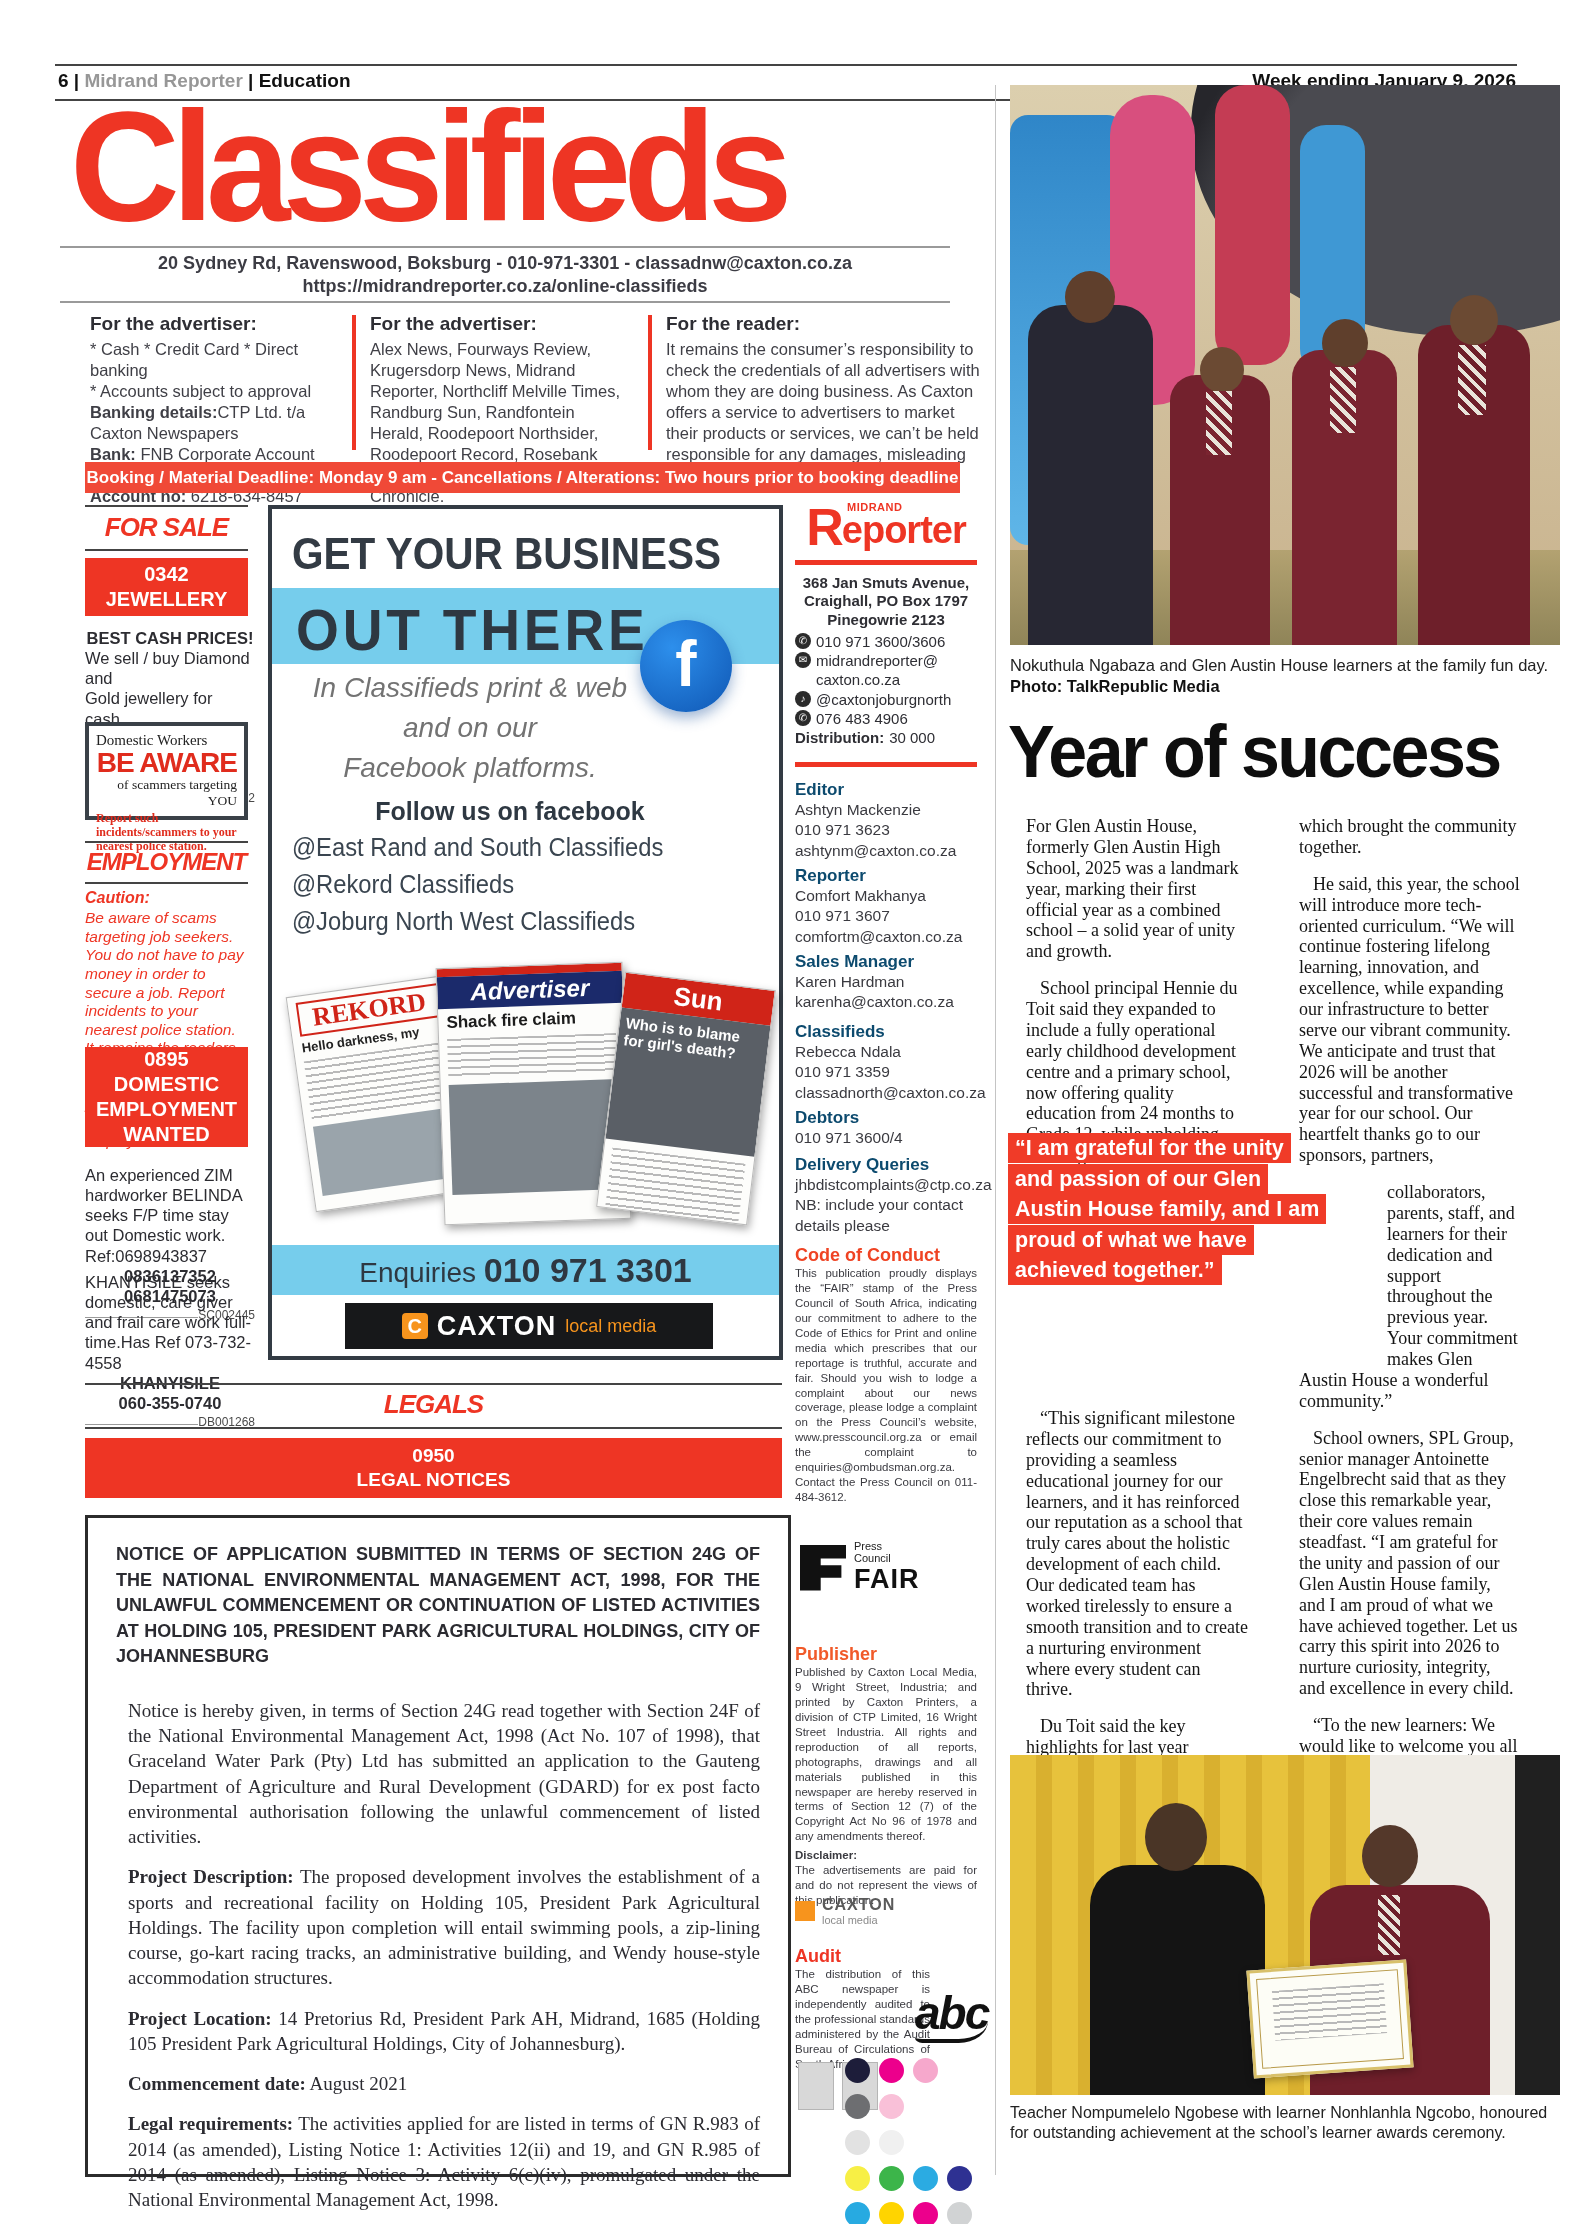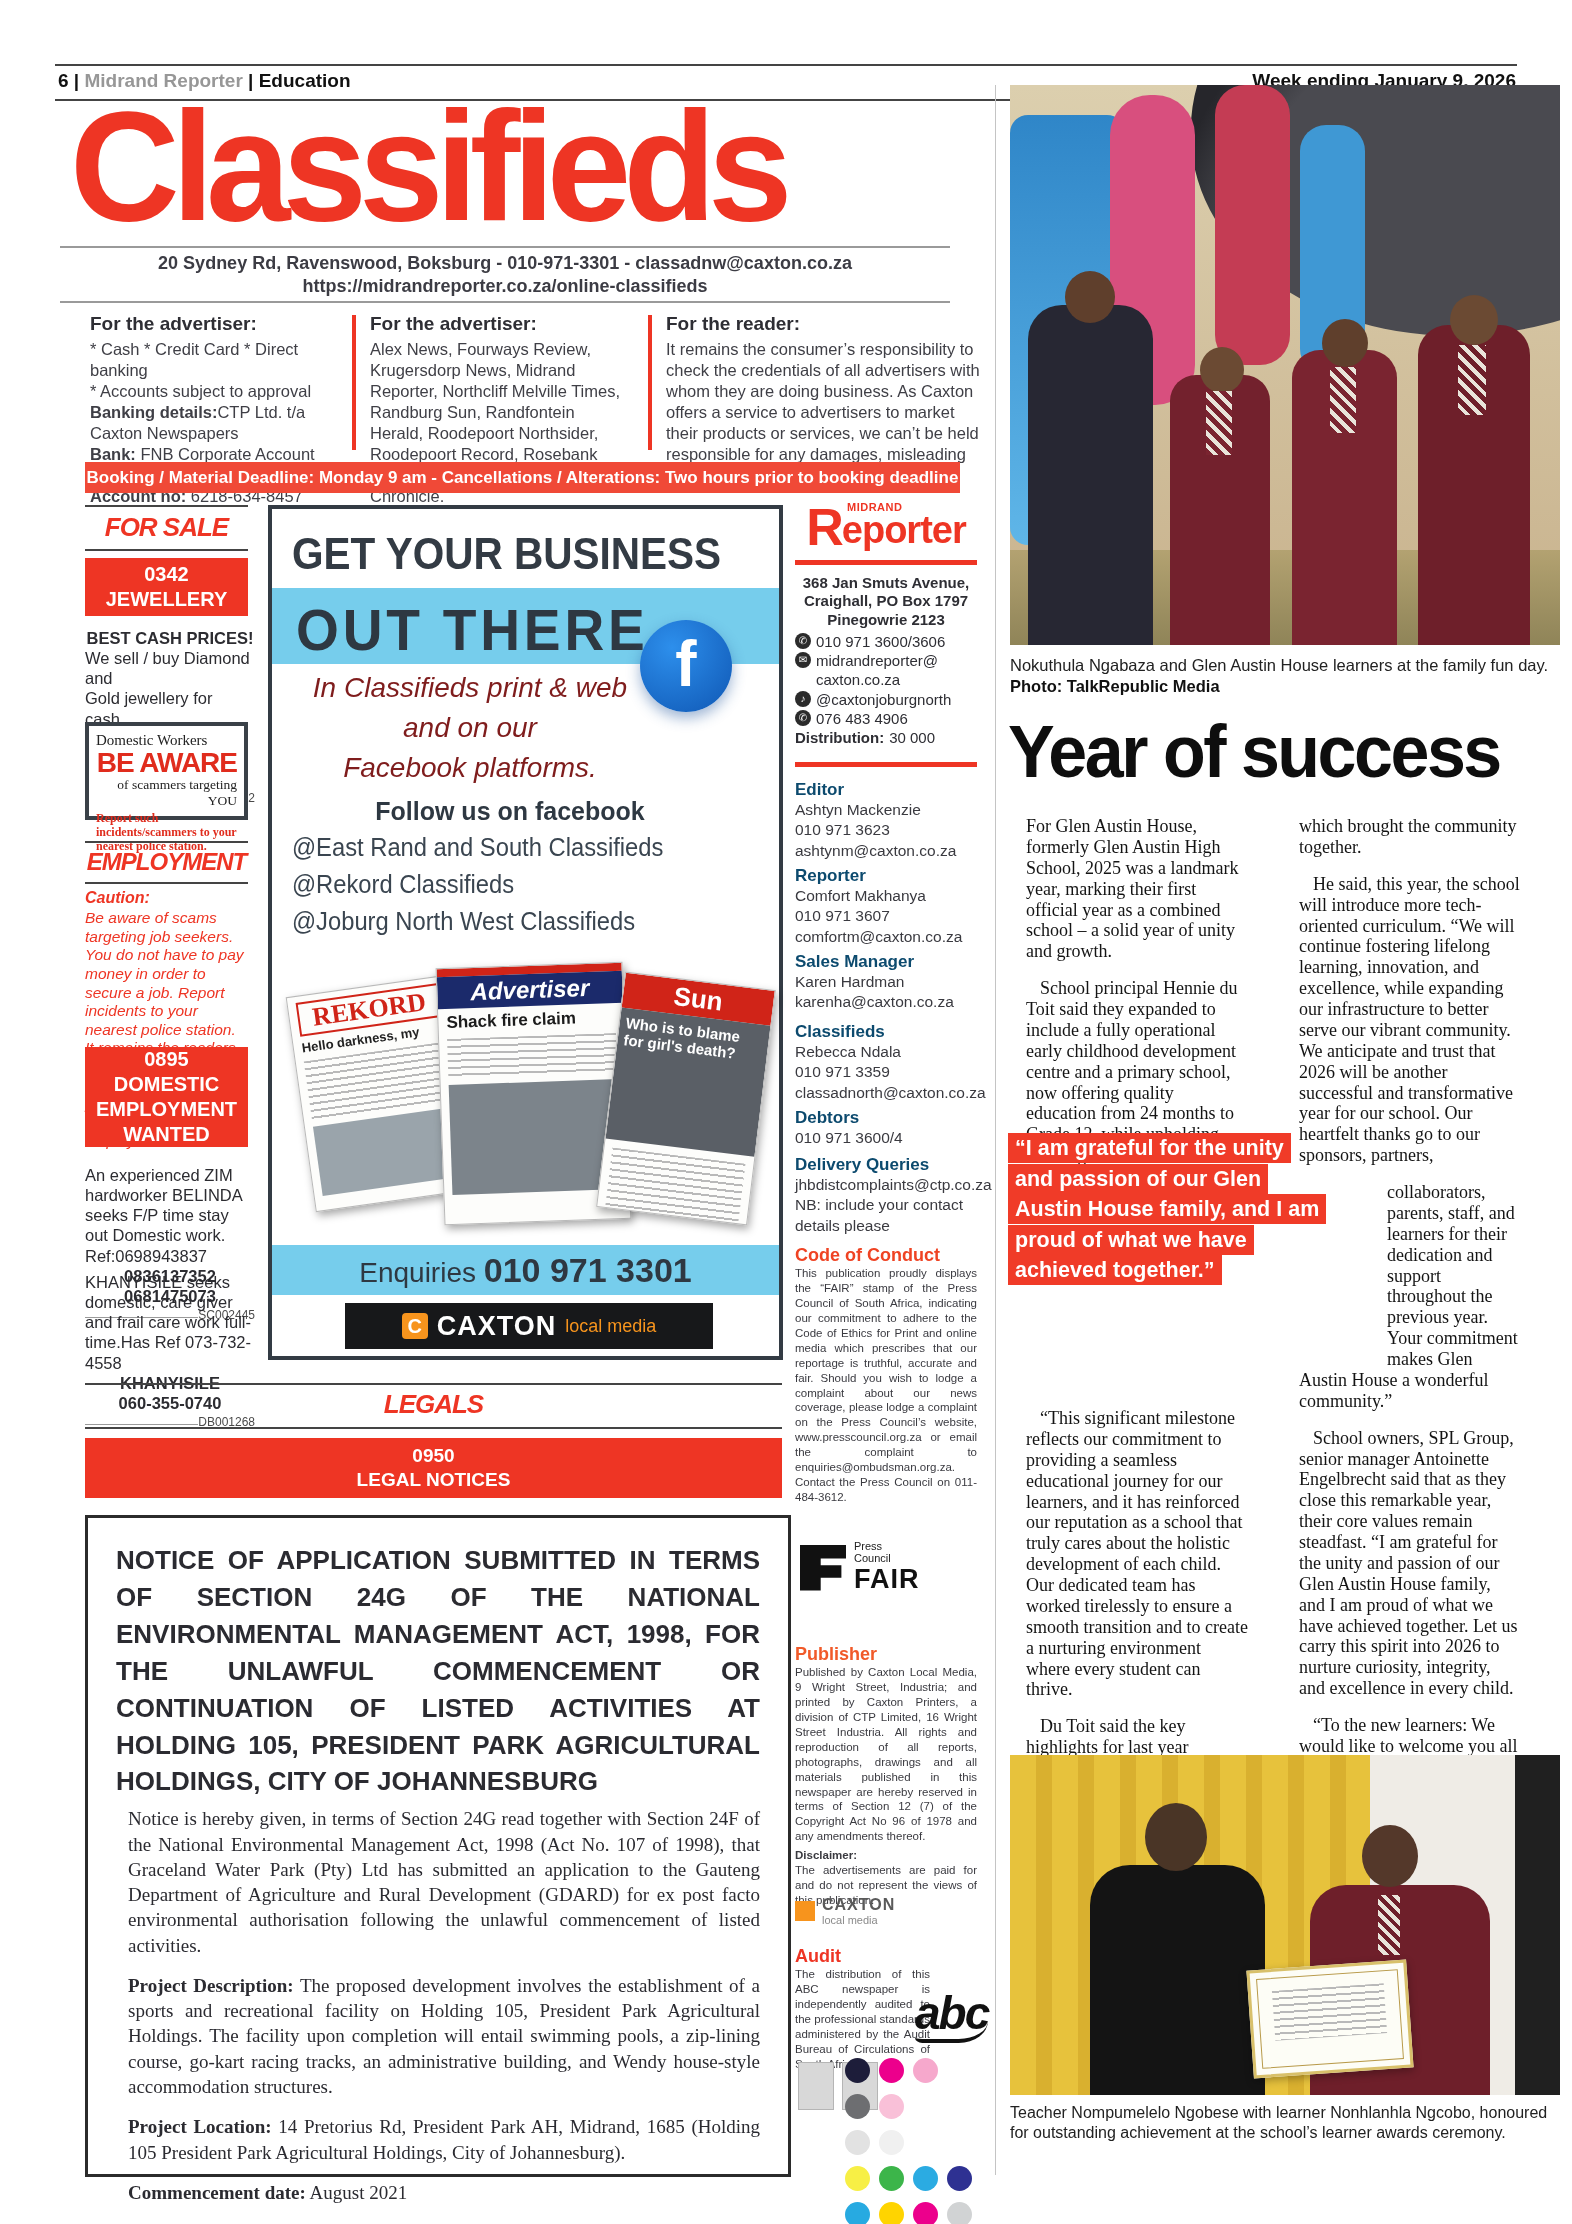--- a/index.html
+++ b/index.html
@@ -46,40 +46,40 @@
   #promo{left:268px;top:505px;width:515px;height:855px;border:4px solid #333b44;box-sizing:border-box;background:#fff;}
   #promo-h1{left:292px;top:528px;font-size:45px;font-weight:bold;color:#333b44;
             transform:scaleX(.9);transform-origin:left;letter-spacing:0;}
   #promo-band{left:272px;top:588px;width:507px;height:76px;background:#76cdec;}
   #promo-h2{left:296px;top:596px;font-size:58px;font-weight:bold;color:#2e3842;letter-spacing:4px;
             transform:scaleX(.95);transform-origin:left;}
   #fbcircle{left:640px;top:620px;width:92px;height:92px;border-radius:50%;
             background:radial-gradient(circle at 35% 30%,#2d8fec,#0f57b4);
             color:#fff;font-weight:bold;font-size:64px;text-align:center;line-height:88px;
             box-shadow:0 6px 14px rgba(40,90,160,.45);}
-  .tagline{position:absolute;width:380px;text-align:center;font-style:italic;font-size:28px;color:#7f1d1d;}
+  .tagline{position:absolute;width:380px;text-align:center;font-style:italic;font-size:28px;color:#737373;}
   #follow{left:300px;top:797px;width:420px;text-align:center;font-weight:bold;font-size:25px;color:#2e3842;}
   .handle{position:absolute;left:292px;font-size:25px;color:#3a4550;transform:scaleX(.95);transform-origin:left;white-space:nowrap;}
   
   .paper{position:absolute;background:#fdfdfb;border:1px solid #b9b9b9;box-shadow:2px 4px 8px rgba(0,0,0,.35);overflow:hidden;}
   .fakelines{background:repeating-linear-gradient(#b9b9b9 0 2px,transparent 2px 7px);}
   .paper .mh{font-weight:bold;text-align:center;}
   #enqband{left:272px;top:1245px;width:507px;height:50px;background:#76cdec;color:#2e3842;
            text-align:center;line-height:50px;font-size:28px;}
   #enqband b{font-size:34px;}
   #caxbox{left:345px;top:1303px;width:368px;height:46px;background:#17181a;display:flex;
           align-items:center;justify-content:center;gap:9px;}
   #caxbox .csq{width:26px;height:26px;background:#f7941d;color:#fff;font-weight:bold;font-size:20px;
                text-align:center;line-height:26px;border-radius:4px;}
   #caxbox .cw{color:#fff;font-size:27px;font-weight:bold;letter-spacing:1px;}
   #caxbox .co{color:#f7941d;font-size:18px;}
   
   #legalbox{left:85px;top:1515px;width:706px;height:662px;border:3px solid #2b2b2b;box-sizing:border-box;
             padding:24px 28px;font-size:19px;line-height:1.33;color:#2b2b31;text-align:justify;}
-  #legalbox .ttl{font-weight:bold;font-size:26px;line-height:1.42;margin-bottom:6px;}
+  #legalbox .ttl{font-weight:bold;font-size:18px;line-height:1.42;margin-bottom:28px;}
   #legalbox p{margin:0 0 15px 12px;font-family:Liberation Serif, serif;}
   .cc{position:absolute;width:182px;}
   #brand{display:flex;align-items:flex-end;justify-content:center;color:#ee3524;position:relative;}
   #brand .r1{font-size:52px;font-weight:bold;line-height:.85;letter-spacing:-2px;}
   #brand .r2{font-size:38px;font-weight:bold;letter-spacing:-1px;line-height:1;}
   #brand .mid{position:absolute;top:-4px;left:52px;font-size:11px;font-weight:bold;letter-spacing:.5px;}
   .redbar{position:absolute;width:182px;height:5px;background:#ee3524;}
   .ccaddr{text-align:center;font-weight:bold;font-size:15px;line-height:1.22;color:#2e2e34;}
   .ccline{font-size:15px;color:#2e2e34;line-height:1.28;display:flex;gap:5px;align-items:flex-start;}
   .cic{width:16px;height:16px;border-radius:50%;background:#2b2b2b;color:#fff;font-size:10px;

